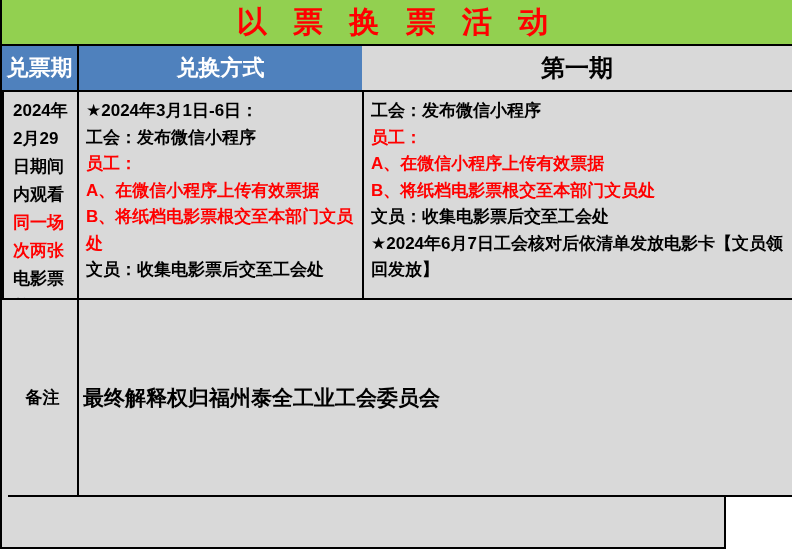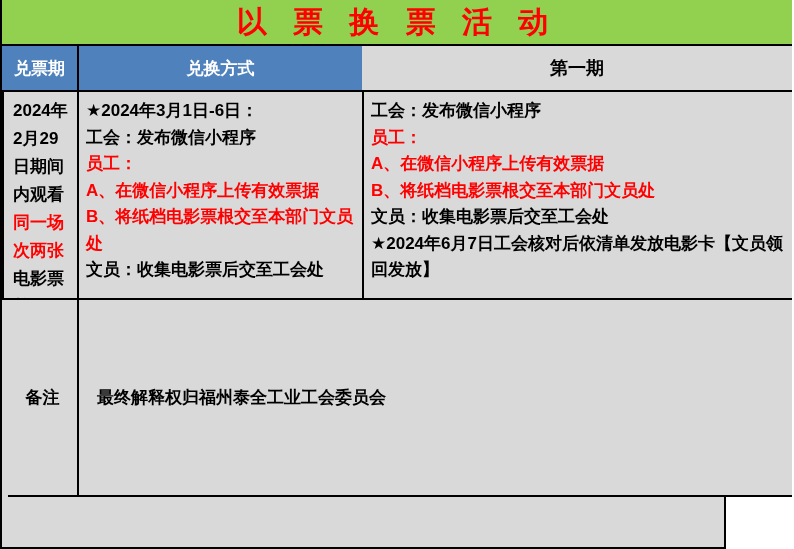--- a/index.html
+++ b/index.html
@@ -30,29 +30,29 @@
     display: flex; align-items: center; justify-content: center;
     color: var(--red, #ff0000);
     font-size: 30px;
     letter-spacing: 9px;
     white-space: pre;
   }
 
   .head-cell {
     background: var(--blue, #4f81bd);
     color: #ffffff;
-    font-size: 17px;
+    font-size: 22px;
     display: flex; align-items: center; justify-content: center;
   }
 
   .gray { background: var(--gray, #d9d9d9); }
 
   .period-cell {
     display: flex; align-items: center; justify-content: center;
-    font-size: 18px;
+    font-size: 24px;
     position: relative;
   }
 
   .condition-cell {
     display: flex; flex-direction: column; justify-content: center;
     padding: 0 6px 0 9px;
     font-size: 17px;
     line-height: 28px;
     display: flex;
   }
@@ -69,22 +69,22 @@
   .red { color: var(--red, #ff0000); }
 
   .note-label-cell {
     display: flex; align-items: center; justify-content: center;
     font-size: 17px;
     margin-left: 6px;
   }
   .note-text-cell {
     grid-column: 2 / 4;
     display: flex; align-items: center;
-    padding-left: 18px;
-    font-size: 17px;
+    padding-left: 4px;
+    font-size: 21px;
   }
 
   .flag-triangle {
     position: absolute;
     left: 0; top: 0;
     width: 0; height: 0;
     border-top: 8px solid var(--flag-green, #0b7d0b);
     border-right: 8px solid transparent;
   }
 </style>

